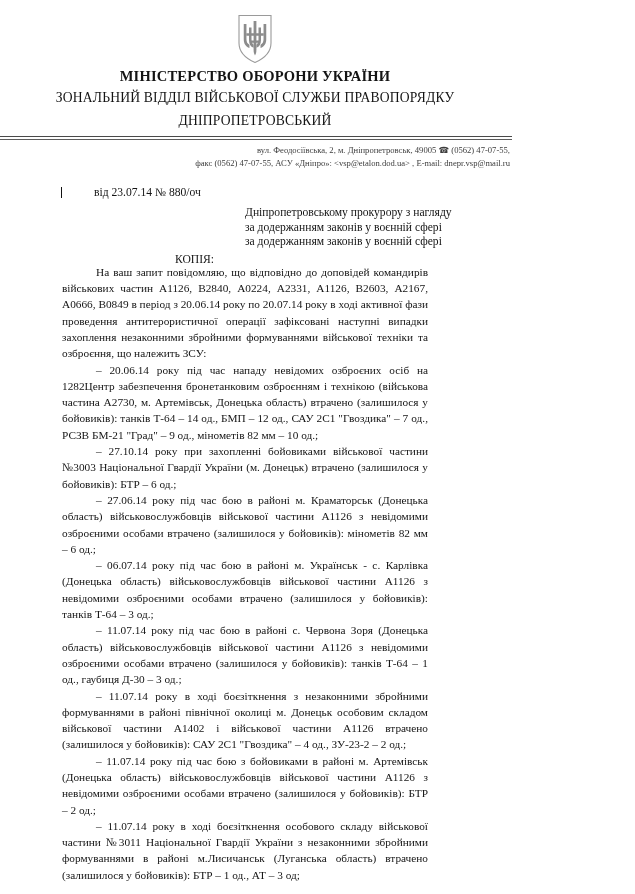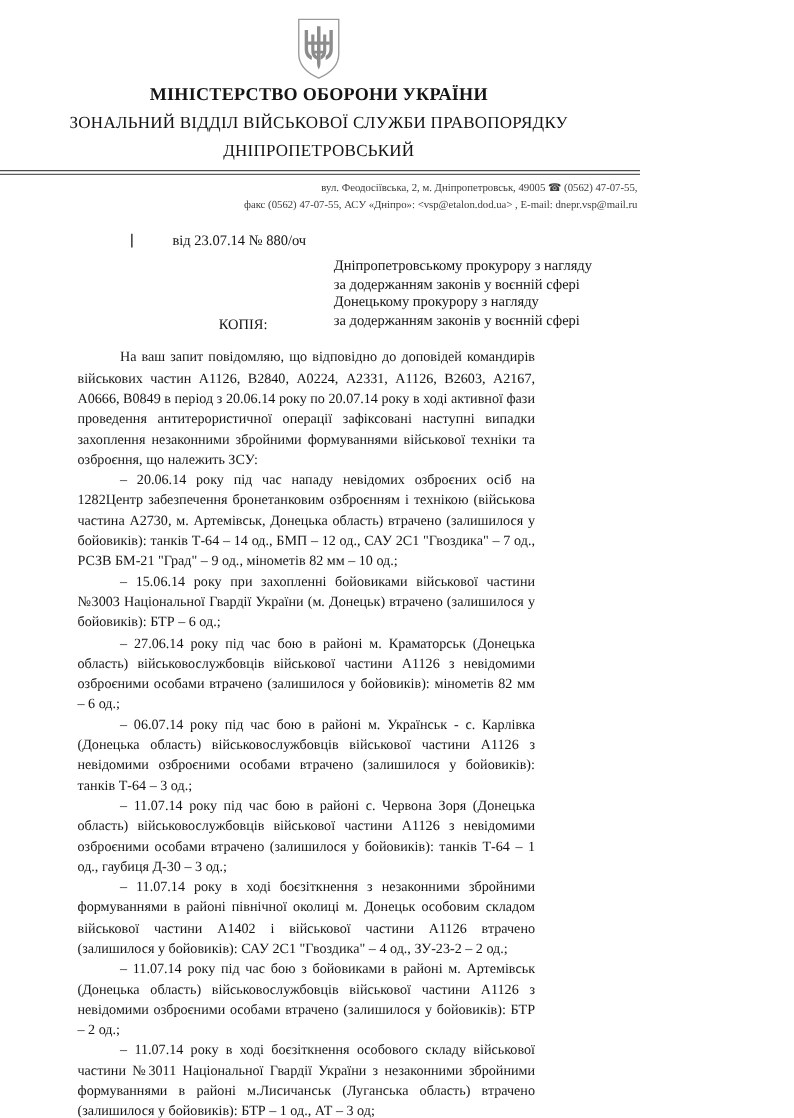--- a/index.html
+++ b/index.html
@@ -88,21 +88,20 @@
   }
 
   
   .refline {
     margin-top: 17px;
     padding-left: 94px;
     font-size: 11.6px;
     line-height: 14px;
     color: #141414;
     position: relative;
-    margin-left: 44px;
   }
   .refline .caret {
     position: absolute;
     left: 61px;
     top: 1px;
     width: 1px;
     height: 11px;
     background: #111;
   }
 
@@ -117,21 +116,20 @@
   }
   .kopia {
     position: absolute;
     left: 175px;
     top: 47px;
     font-size: 11.6px;
     line-height: 14.6px;
   }
   .addressee div.a-line {
     white-space: nowrap;
-    margin-left: 22px;
   }
 
   
   .body {
     margin-top: 14px;
     padding: 0 82px 0 62px;
     font-size: 11.3px;
     line-height: 16.3px;
     text-align: justify;
     text-justify: inter-word;
@@ -194,28 +192,27 @@
 
   <div class="refline">
     <span class="caret"></span>
     <span>від 23.07.14 № 880/оч</span>
   </div>
 
   <div class="addressee">
     <span class="kopia">КОПІЯ:</span>
     <div class="a-line">Дніпропетровському прокурору з нагляду</div>
     <div class="a-line">за додержанням законів у воєнній сфері</div>
-    <div class="a-line">Донецькому прокурору з нагляду</div>
     <div class="a-line">за додержанням законів у воєнній сфері</div>
   </div>
 
   <div class="body">
     <p>На ваш запит повідомляю, що відповідно до доповідей командирів військових частин А1126, В2840, А0224, А2331, А1126, В2603, А2167, А0666, В0849 в період з 20.06.14 року по 20.07.14 року в ході активної фази проведення антитерористичної операції зафіксовані наступні випадки захоплення незаконними збройними формуваннями військової техніки та озброєння, що належить ЗСУ:</p>
     <p class="item">–   20.06.14 року під час нападу невідомих озброєних осіб на 1282Центр забезпечення бронетанковим озброєнням і технікою (військова частина А2730, м. Артемівськ, Донецька область) втрачено (залишилося у бойовиків): танків Т-64 – 14 од., БМП – 12 од., САУ 2С1 "Гвоздика" – 7 од., РСЗВ БМ-21 "Град" – 9 од., мінометів 82 мм – 10 од.;</p>
-    <p class="item">–   15.06.14 року при захопленні бойовиками військової частини №3003 Національної Гвардії України (м. Донецьк) втрачено (залишилося у бойовиків): БТР – 6 од.;</p>
+    <p class="item">–   27.10.14 року при захопленні бойовиками військової частини №3003 Національної Гвардії України (м. Донецьк) втрачено (залишилося у бойовиків): БТР – 6 од.;</p>
     <p class="item">–   27.06.14 року під час бою в районі м. Краматорськ (Донецька область) військовослужбовців військової частини А1126 з невідомими озброєними особами втрачено (залишилося у бойовиків): мінометів 82 мм – 6 од.;</p>
     <p class="item">–   06.07.14 року під час бою в районі м. Українськ - с. Карлівка (Донецька область) військовослужбовців військової частини А1126 з невідомими озброєними особами втрачено (залишилося у бойовиків): танків Т-64 – 3 од.;</p>
     <p class="item">–   11.07.14 року під час бою в районі с. Червона Зоря (Донецька область) військовослужбовців військової частини А1126 з невідомими озброєними особами втрачено (залишилося у бойовиків): танків Т-64 – 1 од., гаубиця Д-30 – 3 од.;</p>
     <p class="item">–   11.07.14 року в ході боєзіткнення з незаконними збройними формуваннями в районі північної околиці м. Донецьк особовим складом військової частини А1402 і військової частини А1126 втрачено (залишилося у бойовиків): САУ 2С1 "Гвоздика" – 4 од., ЗУ-23-2 – 2 од.;</p>
     <p class="item">–   11.07.14 року під час бою з бойовиками в районі м. Артемівськ (Донецька область) військовослужбовців військової частини А1126 з невідомими озброєними особами втрачено (залишилося у бойовиків): БТР – 2 од.;</p>
     <p class="item">–   11.07.14 року в ході боєзіткнення особового складу військової частини №3011 Національної Гвардії України з незаконними збройними формуваннями в районі м.Лисичанськ (Луганська область) втрачено (залишилося у бойовиків): БТР – 1 од., АТ – 3 од;</p>
   </div>
 
 </div>
 

